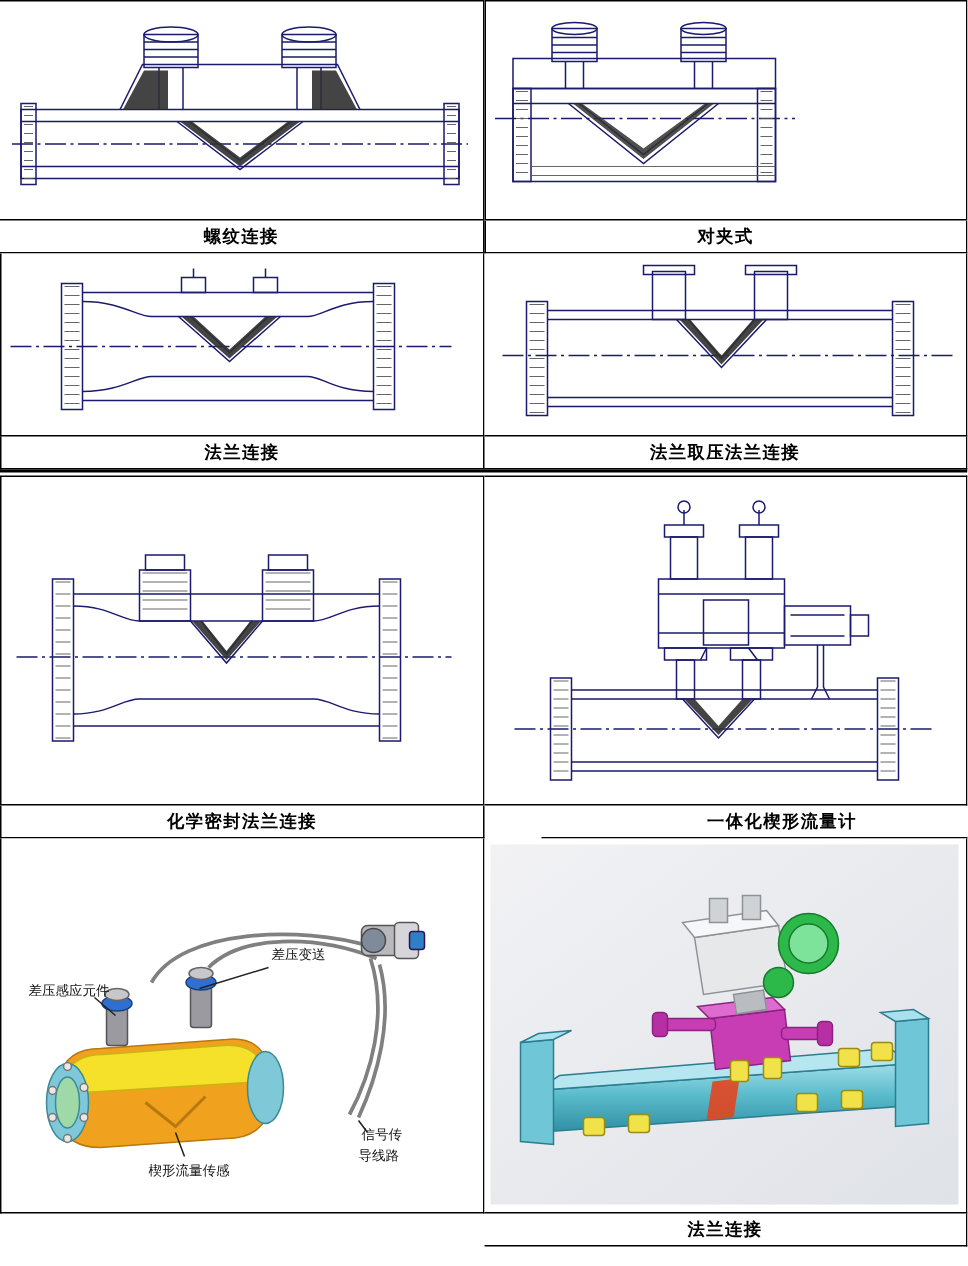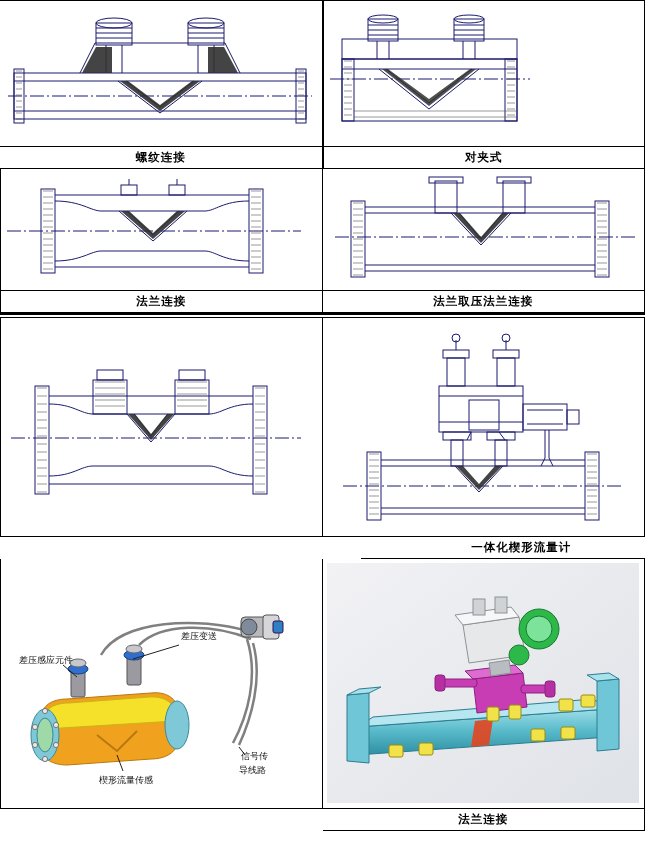--- a/index.html
+++ b/index.html
@@ -211,20 +211,21 @@
             <path d="M127 96 L150 122 L173 96 L166 96 L150 116 L134 96 Z" opacity="0.9"></path>
           </g>
           <g stroke="#555" stroke-width="0.6" fill="none">
             <path d="M36 70 L46 70 M36 78 L46 78 M36 86 L46 86 M36 94 L46 94 M36 102 L46 102 M36 110 L46 110 M36 118 L46 118 M36 126 L46 126 M36 134 L46 134 M36 142 L46 142 M36 150 L46 150 M36 158 L46 158 M36 166 L46 166 M36 174 L46 174"></path>
             <path d="M254 70 L264 70 M254 78 L264 78 M254 86 L264 86 M254 94 L264 94 M254 102 L264 102 M254 110 L264 110 M254 118 L264 118 M254 126 L264 126 M254 134 L264 134 M254 142 L264 142 M254 150 L264 150 M254 158 L264 158 M254 166 L264 166 M254 174 L264 174"></path>
             <path d="M94 64 L124 64 M94 70 L124 70 M94 76 L124 76 M94 82 L124 82 M94 88 L124 88"></path>
             <path d="M176 64 L206 64 M176 70 L206 70 M176 76 L206 76 M176 82 L206 82 M176 88 L206 88"></path>
           </g>
         </svg>
       </div>
+      <div class="cell-cap half">化学密封法兰连接</div>
     </div>
 
     <div class="cellwrap half">
       <div class="cell-img half" style="height:220px;border-left:none;">
         <svg width="320" height="218" viewBox="0 0 320 218">
           <g stroke="#1a1a6e" fill="none" stroke-width="1">
             <line x1="20" y1="168" x2="300" y2="168" stroke-dasharray="14,3,2,3"></line>
             <rect x="44" y="134" width="14" height="68"></rect>
             <rect x="262" y="134" width="14" height="68"></rect>
             <path d="M58 148 L262 148"></path>

